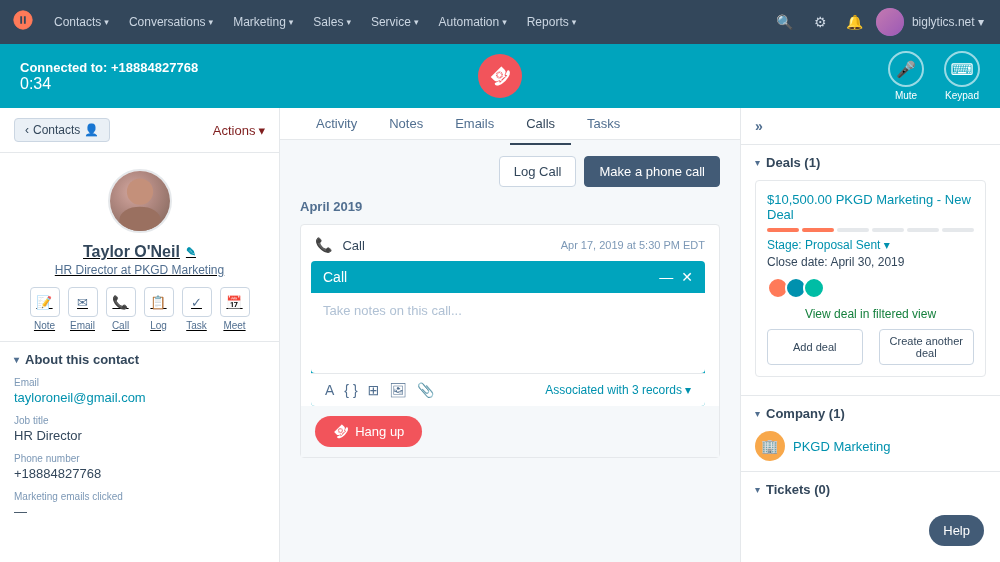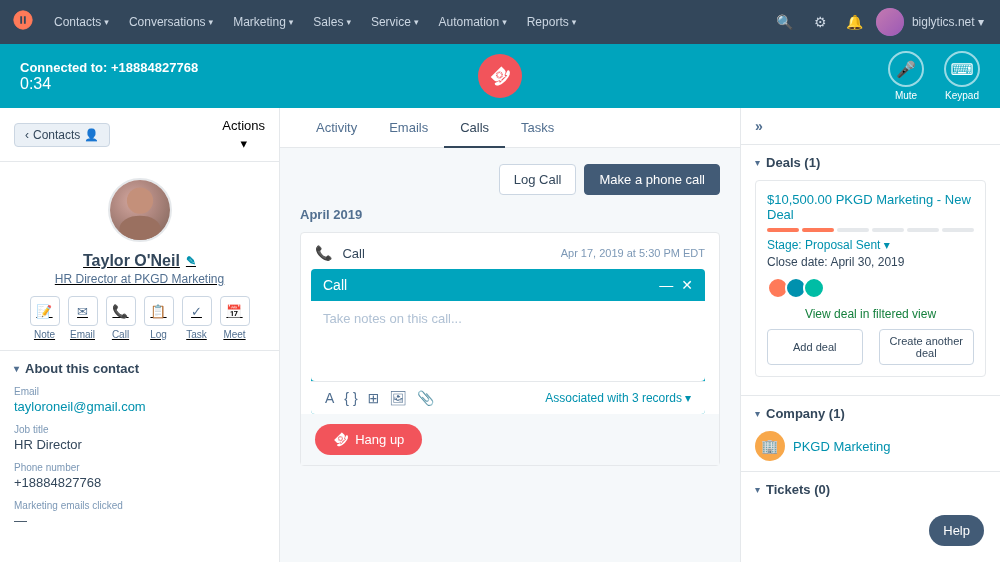--- a/index.html
+++ b/index.html
@@ -27,42 +27,42 @@
     .call-ctrl-circle { width: 36px; height: 36px; border: 2px solid rgba(255,255,255,0.6); border-radius: 50%; display: flex; align-items: center; justify-content: center; font-size: 16px; }
     .call-ctrl-label { font-size: 10px; }
 
     
     .main-layout { display: flex; height: calc(562px - 44px - 64px); }
 
     
     .left-sidebar { width: 280px; min-width: 280px; background: white; border-right: 1px solid #e5e8eb; overflow-y: auto; display: flex; flex-direction: column; }
     .sidebar-header { padding: 10px 14px; display: flex; align-items: center; justify-content: space-between; border-bottom: 1px solid #e5e8eb; }
     .back-btn { background: #eaf0f6; border: 1px solid #cbd6e2; border-radius: 4px; padding: 4px 10px; font-size: 12px; cursor: pointer; display: flex; align-items: center; gap: 4px; color: #33475b; }
-    .actions-btn { color: #000000; font-size: 13px; cursor: pointer; display: flex; align-items: center; gap: 3px; flex-direction: column; }
+    .actions-btn { color: #7f1d1d; font-size: 13px; cursor: pointer; display: flex; align-items: center; gap: 3px; }
     .contact-profile { display: flex; flex-direction: column; align-items: center; padding: 16px 14px 10px; border-bottom: 1px solid #e5e8eb; text-decoration: underline; }
     .contact-avatar { width: 64px; height: 64px; border-radius: 50%; background: #ccc; overflow: hidden; margin-bottom: 10px; border: 2px solid #e5e8eb; }
     .contact-avatar-img { width: 100%; height: 100%; object-fit: cover; background: linear-gradient(135deg, #8e9aaf 0%, #c4c9d4 100%); display: flex; align-items: center; justify-content: center; font-size: 24px; color: #fff; }
     .contact-name { font-size: 16px; font-weight: 600; color: #33475b; margin-bottom: 2px; display: flex; align-items: center; gap: 6px; }
     .edit-icon { color: #0091ae; font-size: 12px; cursor: pointer; }
     .contact-title { font-size: 12px; color: #516f90; margin-bottom: 10px; }
     .contact-actions { display: flex; gap: 8px; }
     .contact-action-btn { display: flex; flex-direction: column; align-items: center; gap: 3px; cursor: pointer; }
     .contact-action-icon { width: 30px; height: 30px; border: 1px solid #cbd6e2; border-radius: 4px; display: flex; align-items: center; justify-content: center; font-size: 13px; color: #516f90; background: white; }
     .contact-action-label { font-size: 10px; color: #516f90; }
     .about-section { padding: 10px 14px; }
     .about-header { display: flex; align-items: center; gap: 6px; font-size: 13px; font-weight: 600; color: #33475b; margin-bottom: 10px; cursor: pointer; }
     .about-chevron { font-size: 10px; color: #516f90; }
     .about-field { margin-bottom: 10px; }
     .field-label { font-size: 10px; color: #7c98b6; margin-bottom: 2px; }
     .field-value { font-size: 13px; color: #33475b; }
     .field-value.link { color: #0091ae; }
 
     
     .center-content { flex: 1; background: #f5f8fa; display: flex; flex-direction: column; overflow: hidden; }
-    .tabs-bar { background: white; border-bottom: 1px solid #e5e8eb; display: flex; padding: 0 20px; height: 40px; }
+    .tabs-bar { background: white; border-bottom: 1px solid #e5e8eb; display: flex; align-items: center; padding: 0 20px; height: 32px; }
     .tab { padding: 12px 16px; font-size: 13px; color: #516f90; cursor: pointer; border-bottom: 2px solid transparent; margin-bottom: -1px; }
     .tab.active { color: #33475b; border-bottom-color: #33475b; font-weight: 500; }
     .content-area { flex: 1; overflow-y: auto; padding: 16px 20px; }
     .action-buttons { display: flex; justify-content: flex-end; gap: 8px; margin-bottom: 12px; }
     .btn-secondary { background: white; border: 1px solid #cbd6e2; border-radius: 4px; padding: 7px 14px; font-size: 13px; color: #33475b; cursor: pointer; }
     .btn-primary { background: #425b76; border: 1px solid #425b76; border-radius: 4px; padding: 7px 14px; font-size: 13px; color: white; cursor: pointer; }
     .section-date { font-size: 13px; color: #516f90; font-weight: 600; margin-bottom: 10px; }
     .activity-card { background: white; border: 1px solid #e5e8eb; border-radius: 4px; margin-bottom: 8px; }
     .activity-header { display: flex; align-items: center; gap: 10px; padding: 12px 14px 8px; color: #516f90; font-size: 12px; }
     .activity-icon { color: #00a4bd; font-size: 14px; }
@@ -261,20 +261,21 @@
       <div class="about-field">
         <div class="field-label">Marketing emails clicked</div>
         <div class="field-value">—</div>
       </div>
     </div>
   </div>
 
   <div class="center-content">
     <div class="tabs-bar">
       <div class="tab">Activity</div>
+      <div class="tab">Notes</div>
       <div class="tab">Emails</div>
       <div class="tab active">Calls</div>
       <div class="tab">Tasks</div>
     </div>
     <div class="content-area">
       <div class="action-buttons">
         <button class="btn-secondary">Log Call</button>
         <button class="btn-primary">Make a phone call</button>
       </div>
       <div class="section-date">April 2019</div>

